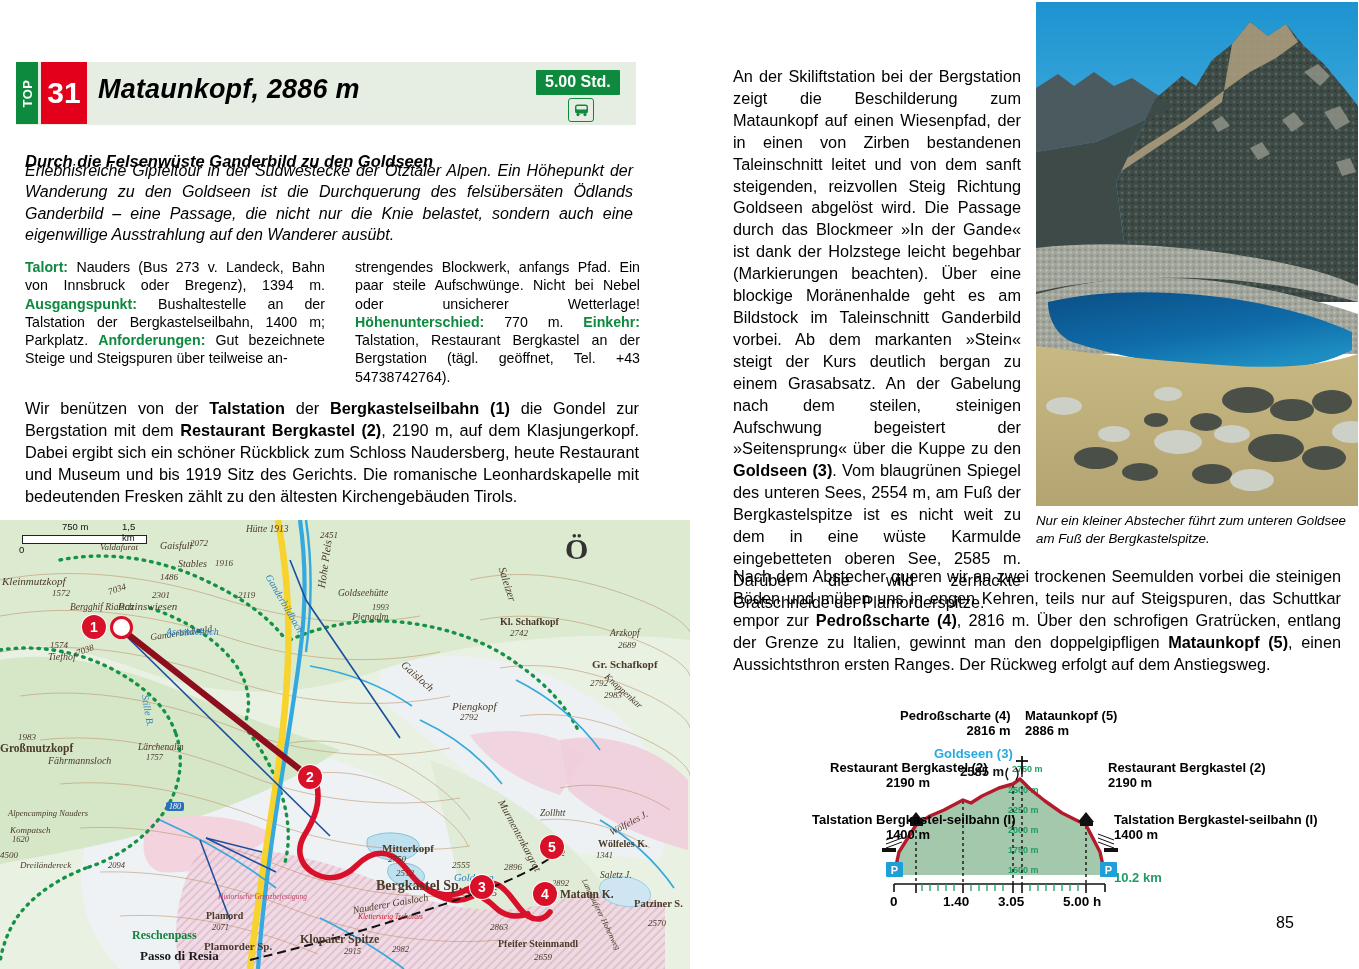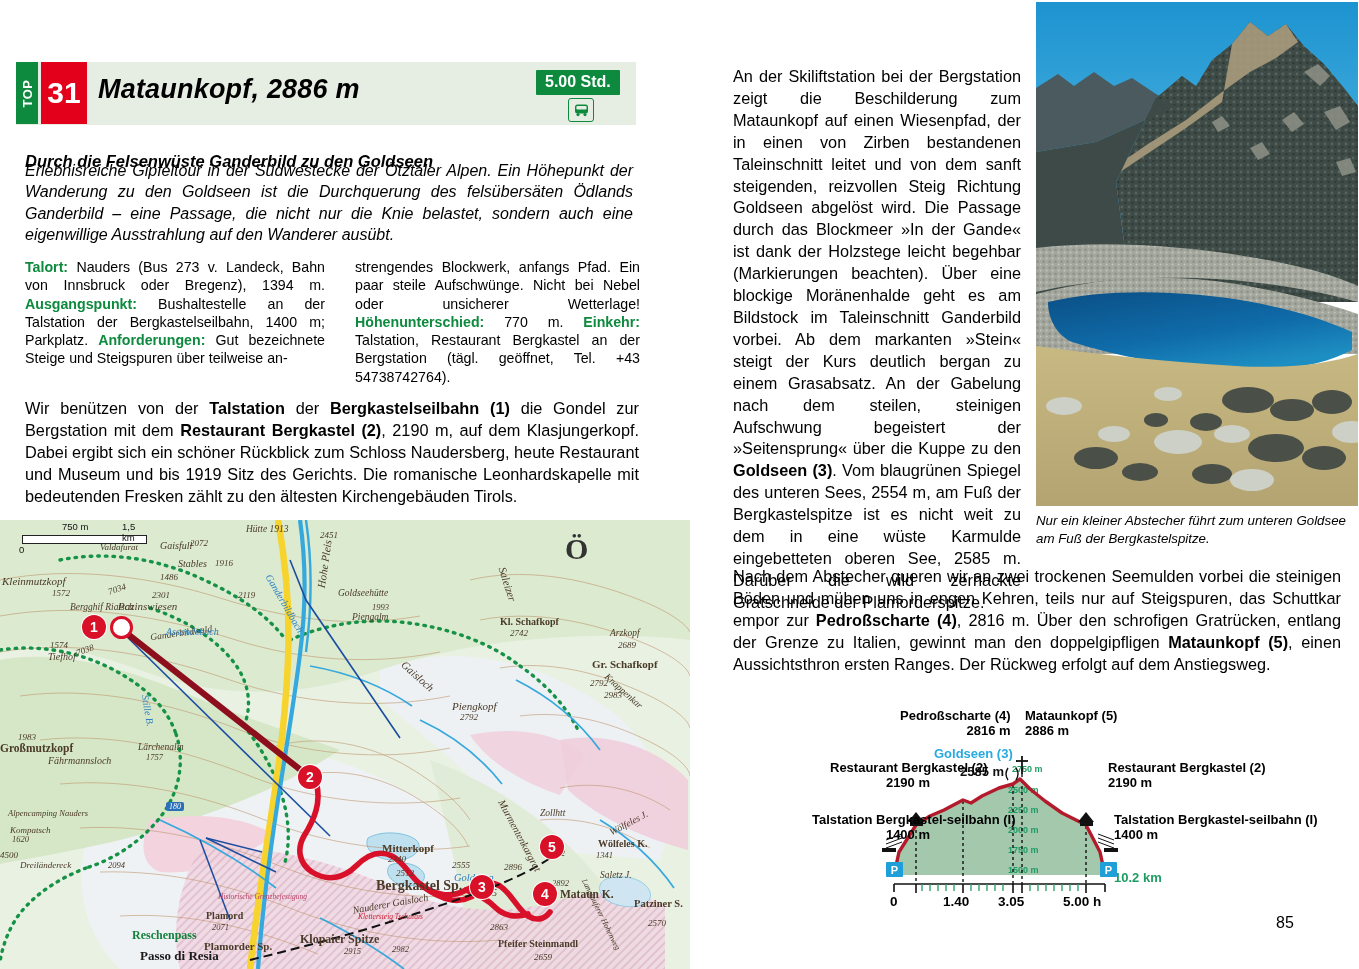--- a/index.html
+++ b/index.html
@@ -274,21 +274,21 @@
   <div class="mlabel" style="left:490px;top:58px;font-size:11px;transform:rotate(72deg);">Saleizer</div>
   <div class="mlabel b" style="left:592px;top:138px;font-size:11px;">Gr. Schafkopf</div>
   <div class="mlabel" style="left:604px;top:150px;font-size:9px;margin-top:20px;">2983</div>
   <div class="mlabel b" style="left:500px;top:96px;font-size:10px;">Kl. Schafkopf</div>
   <div class="mlabel" style="left:510px;top:108px;font-size:9px;">2742</div>
   <div class="mlabel" style="left:610px;top:108px;font-size:9.5px;">Arzkopf</div>
   <div class="mlabel" style="left:618px;top:120px;font-size:9px;">2689</div>
   <div class="mlabel" style="left:600px;top:166px;font-size:9.5px;transform:rotate(42deg);">Knappenkar</div>
   <div class="mlabel" style="left:590px;top:158px;font-size:9px;">2792</div>
   <div class="mlabel b" style="left:382px;top:322px;font-size:11px;">Mitterkopf</div>
-  <div class="mlabel" style="left:388px;top:334px;font-size:9px;">2340</div>
+  <div class="mlabel" style="left:388px;top:334px;font-size:9px;">2750</div>
   <div class="mlabel" style="left:396px;top:348px;font-size:9px;">2512</div>
   <div class="mlabel b" style="left:376px;top:358px;font-size:14px;">Bergkastel Sp.</div>
   <div class="mlabel" style="left:352px;top:378px;font-size:10px;transform:rotate(-10deg);">Nauderer Gaisloch</div>
   <div class="mlabel" style="left:358px;top:392px;font-size:7.5px;color:#c23;">Klettersteig Tschaiais</div>
   <div class="mlabel" style="left:452px;top:340px;font-size:9px;">2555</div>
   <div class="mlabel" style="left:478px;top:368px;font-size:9.5px;">2585</div>
   <div class="mlabel" style="left:454px;top:352px;font-size:10.5px;color:#2b7fc0;">Goldseen</div>
   <div class="mlabel" style="left:480px;top:310px;font-size:10.5px;transform:rotate(62deg);">Murmentenkargrat</div>
   <div class="mlabel" style="left:540px;top:288px;font-size:9.5px;">Zollhtt</div>
   <div class="mlabel" style="left:608px;top:298px;font-size:9.5px;transform:rotate(-28deg);">Wölfeles J.</div>

